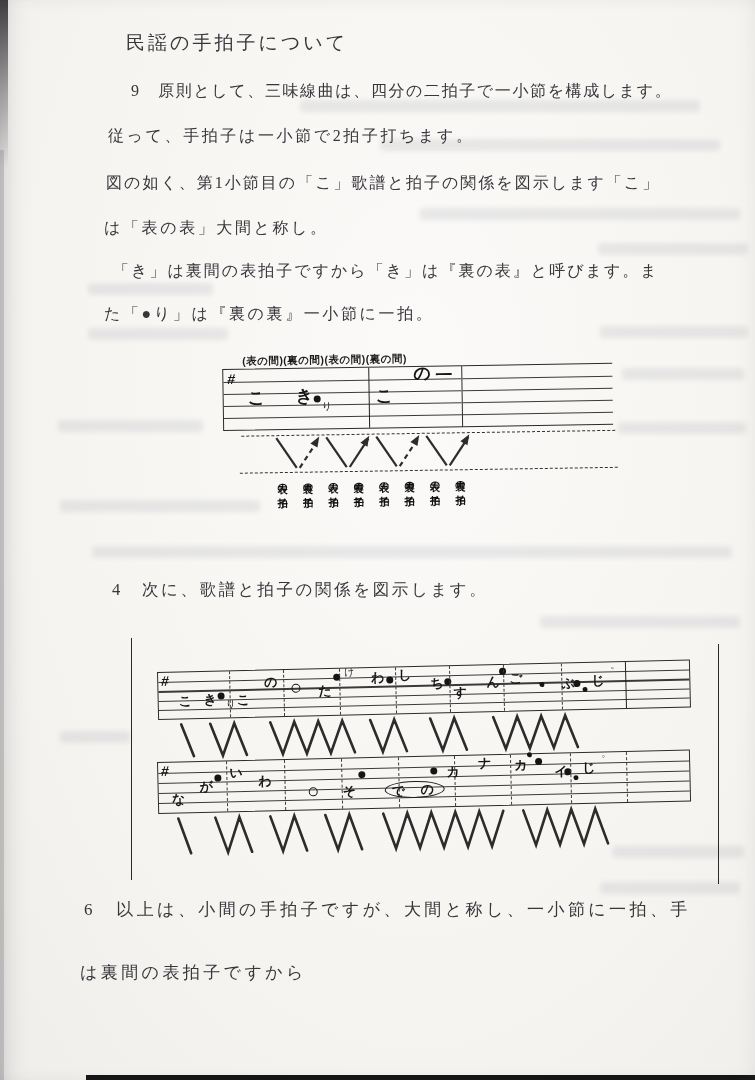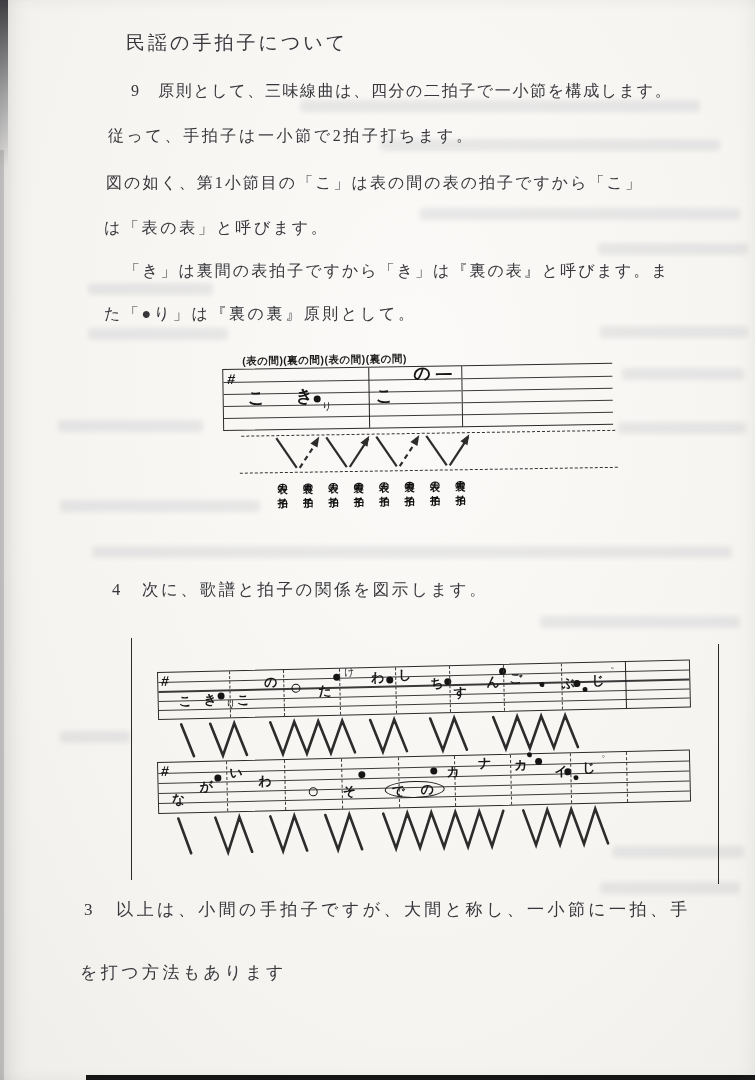--- a/index.html
+++ b/index.html
@@ -103,27 +103,27 @@
       <i></i>
       <i></i>
       <i></i>
       <i></i>
   </div>
 
   <div id="text-layer">
       <div class="tline" style="left: 126px; top: 30px; font-size: 19px; letter-spacing: 3px;">民謡の手拍子について</div>
       <div class="tline" style="left: 131px; top: 81px; font-size: 16px; letter-spacing: 1.6px;">9　原則として、三味線曲は、四分の二拍子で一小節を構成します。</div>
       <div class="tline" style="left: 108px; top: 126px; font-size: 16px; letter-spacing: 2.6px;">従って、手拍子は一小節で2拍子打ちます。</div>
-      <div class="tline" style="left: 106px; top: 173px; font-size: 16px; letter-spacing: 2px;">図の如く、第1小節目の「こ」は表の間の表の拍子ですから「こ」</div>
-      <div class="tline" style="left: 104px; top: 218px; font-size: 16px; letter-spacing: 2.6px;">は「表の表」と呼びます。</div>
-      <div class="tline" style="left: 124px; top: 261px; font-size: 16px; letter-spacing: 2px;">「き」は裏間の表拍子ですから「き」は『裏の表』と呼びます。ま</div>
-      <div class="tline" style="left: 104px; top: 304px; font-size: 16px; letter-spacing: 2.6px;">た「●り」は『裏の裏』原則として。</div>
+      <div class="tline" style="left: 106px; top: 173px; font-size: 16px; letter-spacing: 2px;">図の如く、第1小節目の「こ」歌譜と拍子の関係を図示します「こ」</div>
+      <div class="tline" style="left: 104px; top: 218px; font-size: 16px; letter-spacing: 2.6px;">は「表の表」大間と称し。</div>
+      <div class="tline" style="left: 113px; top: 261px; font-size: 16px; letter-spacing: 2px;">「き」は裏間の表拍子ですから「き」は『裏の表』と呼びます。ま</div>
+      <div class="tline" style="left: 104px; top: 304px; font-size: 16px; letter-spacing: 2.6px;">た「●り」は『裏の裏』一小節に一拍。</div>
       <div class="tline" style="left: 112px; top: 579px; font-size: 16.5px; letter-spacing: 2.6px;">4　次に、歌譜と拍子の関係を図示します。</div>
-      <div class="tline" style="left: 84px; top: 898px; font-size: 17px; letter-spacing: 3.4px;">3　以上は、小間の手拍子ですが、大間と称し、一小節に一拍、手</div>
-      <div class="tline" style="left: 80px; top: 961px; font-size: 17px; letter-spacing: 3.4px;">を打つ方法もあります</div>
+      <div class="tline" style="left: 84px; top: 898px; font-size: 17px; letter-spacing: 3.4px;">6　以上は、小間の手拍子ですが、大間と称し、一小節に一拍、手</div>
+      <div class="tline" style="left: 80px; top: 961px; font-size: 17px; letter-spacing: 3.4px;">は裏間の表拍子ですから</div>
     </div>
 
   <div class="diagram1">
     <div class="d1-header">(表の間)(裏の間)(表の間)(裏の間)</div>
     <div class="staffbox d1-staff">
         <div class="sline" style="top: 80%;"></div>
         <div class="sline" style="top: 60%;"></div>
         <div class="sline" style="top: 40%;"></div>
         <div class="sline" style="top: 20%;"></div>
       <span class="sharp" style="left:4px;top:1px;">#</span>

